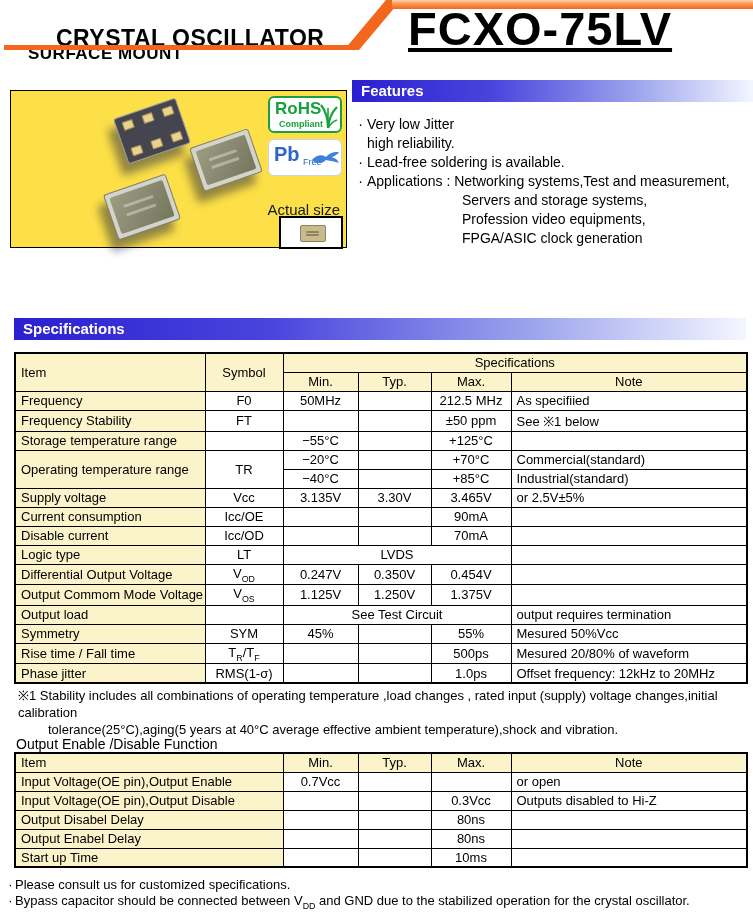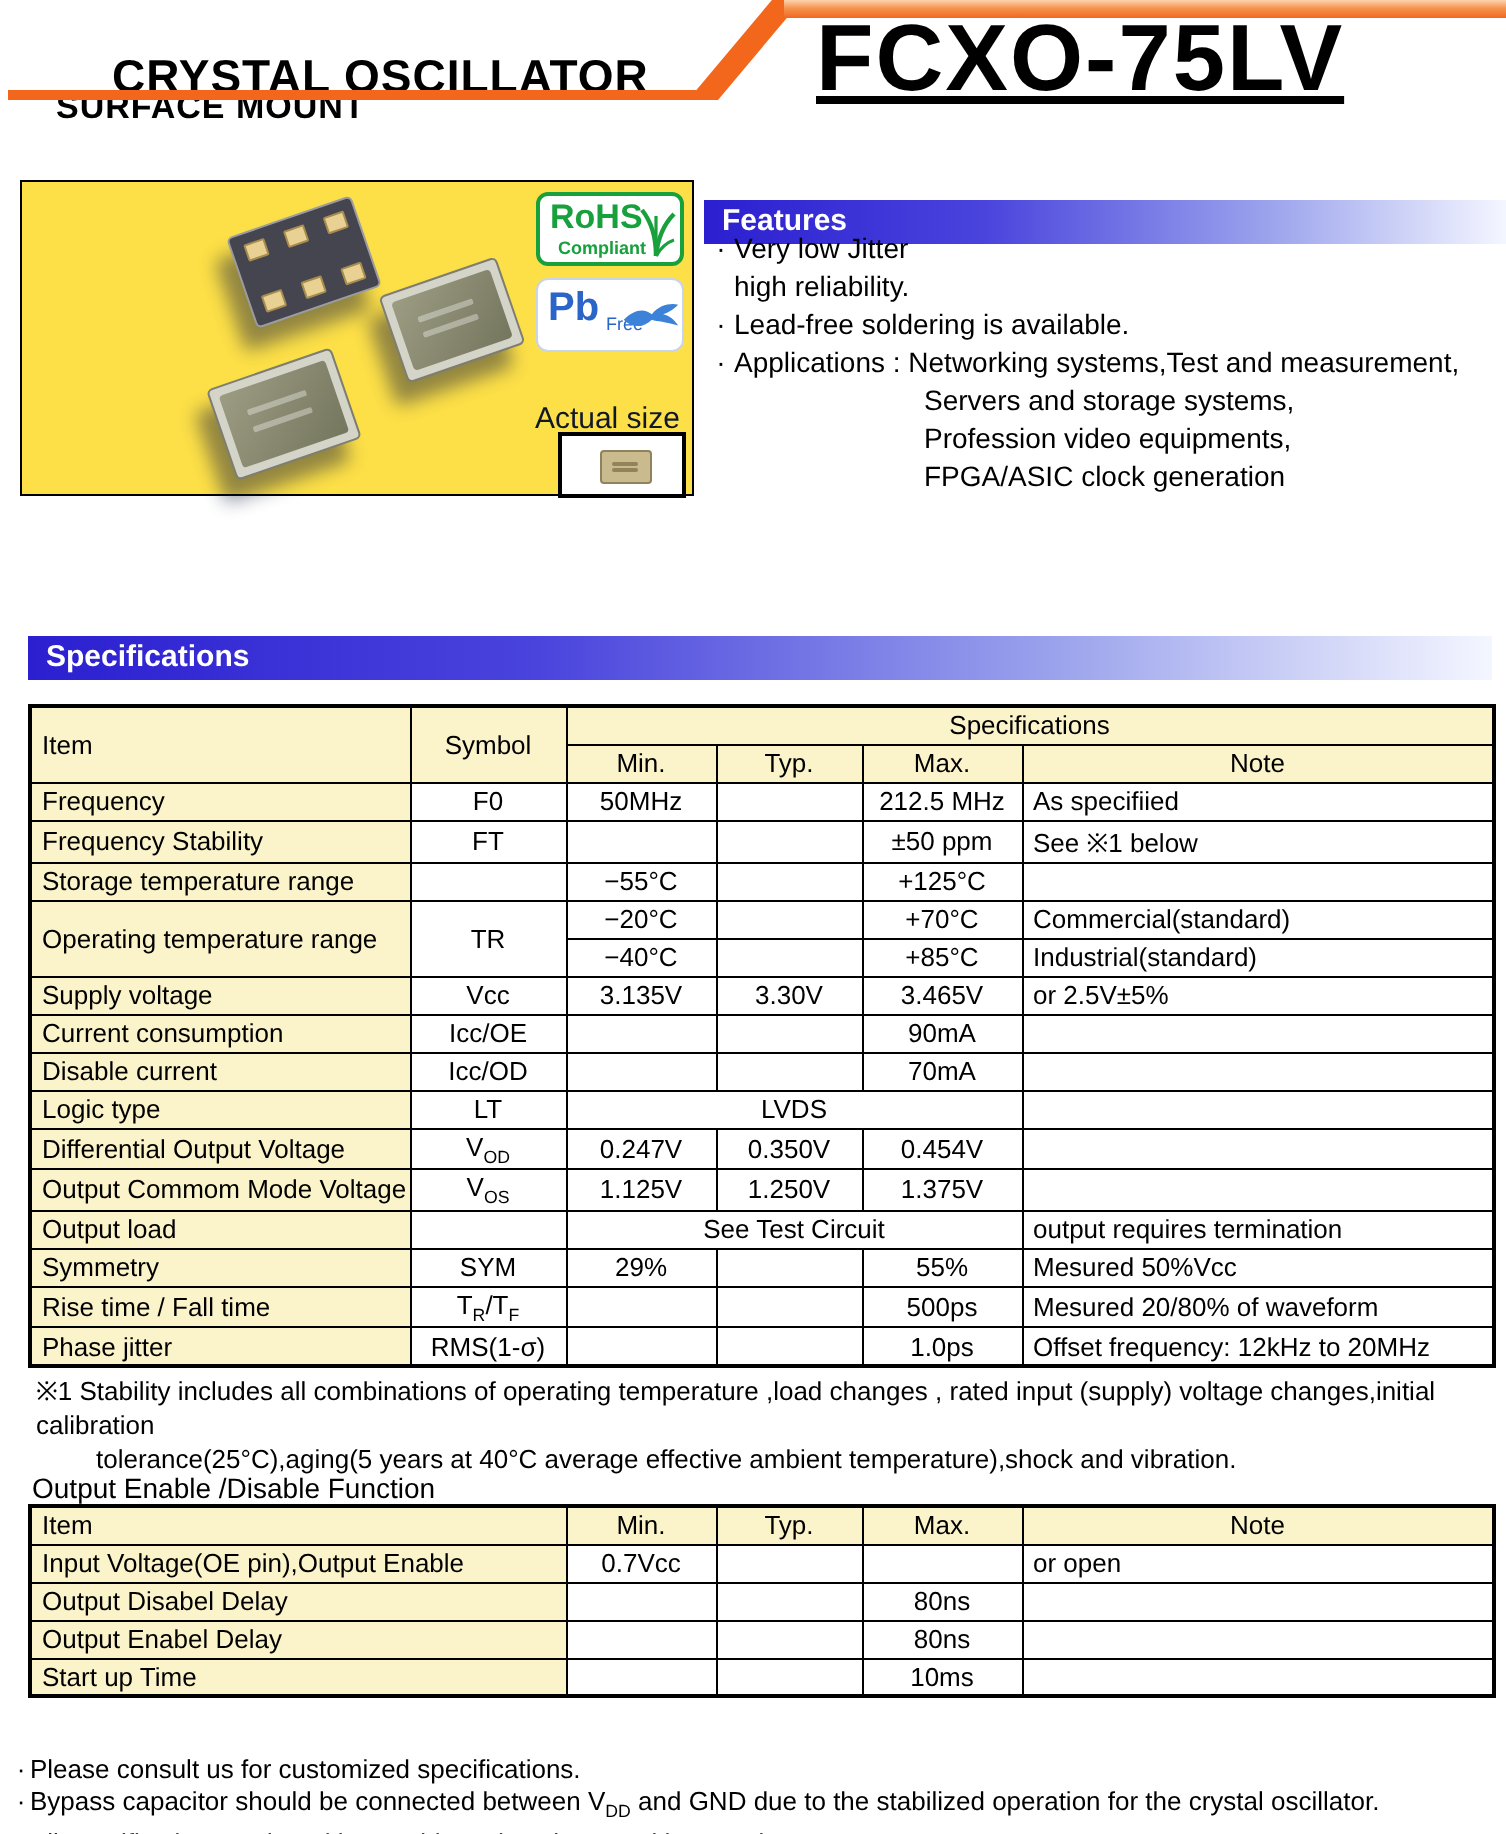--- a/index.html
+++ b/index.html
@@ -52,21 +52,21 @@
   .actual-box { position:absolute; right:3px; bottom:-2px; width:64px; height:33px;
                 background:#fff; border:2px solid #000; }
   .actual-chip { position:absolute; left:19px; top:7px; width:26px; height:17px; border-radius:2px;
                  background:#c9bb8d; border:1px solid #8f835e; }
   .actual-chip .mark { height:2px; background:rgba(90,75,40,.5); }
 
   
   .section-bar { position:absolute; height:22px;
                  background:linear-gradient(90deg,#2b1fd0 0%,#4a44dd 35%,#9aa2ec 70%,#f4f6ff 100%);
                  color:#fff; font-weight:bold; font-size:15px; line-height:22px; padding-left:9px; }
-  .features-bar { left:352px; top:100px; width:401px; }
+  .features-bar { left:352px; top:80px; width:401px; }
   .spec-bar { left:14px; top:318px; width:732px; }
 
   
   .features-list { position:absolute; left:354px; top:115px; width:399px; font-size:14px; line-height:19px; }
   .fline { white-space:nowrap; }
   .fline .b { display:inline-block; width:13px; text-align:center; }
   .fline.ind1 { padding-left:13px; }
   .fline.ind2 { padding-left:108px; }
 
   
@@ -272,21 +272,21 @@
   </tr>
   <tr>
     <td class="ylw tl">Output load</td>
     <td></td>
     <td colspan="3">See Test Circuit</td>
     <td class="tl">output requires termination</td>
   </tr>
   <tr>
     <td class="ylw tl">Symmetry</td>
     <td>SYM</td>
-    <td>29%</td>
+    <td>45%</td>
     <td></td>
     <td>55%</td>
     <td class="tl">Mesured 50%Vcc</td>
   </tr>
   <tr>
     <td class="ylw tl">Rise time / Fall time</td>
     <td>T<sub>R</sub>/T<sub>F</sub></td>
     <td></td>
     <td></td>
     <td>500ps</td>
@@ -327,20 +327,27 @@
     <th class="ylw">Note</th>
   </tr>
   <tr>
     <td class="ylw tl">Input Voltage(OE pin),Output Enable</td>
     <td>0.7Vcc</td>
     <td></td>
     <td></td>
     <td class="tl">or open</td>
   </tr>
   <tr>
+    <td class="ylw tl">Input Voltage(OE pin),Output Disable</td>
+    <td></td>
+    <td></td>
+    <td>0.3Vcc</td>
+    <td class="tl">Outputs disabled to Hi-Z</td>
+  </tr>
+  <tr>
     <td class="ylw tl">Output Disabel Delay</td>
     <td></td>
     <td></td>
     <td>80ns</td>
     <td class="tl"></td>
   </tr>
   <tr>
     <td class="ylw tl">Output Enabel Delay</td>
     <td></td>
     <td></td>

